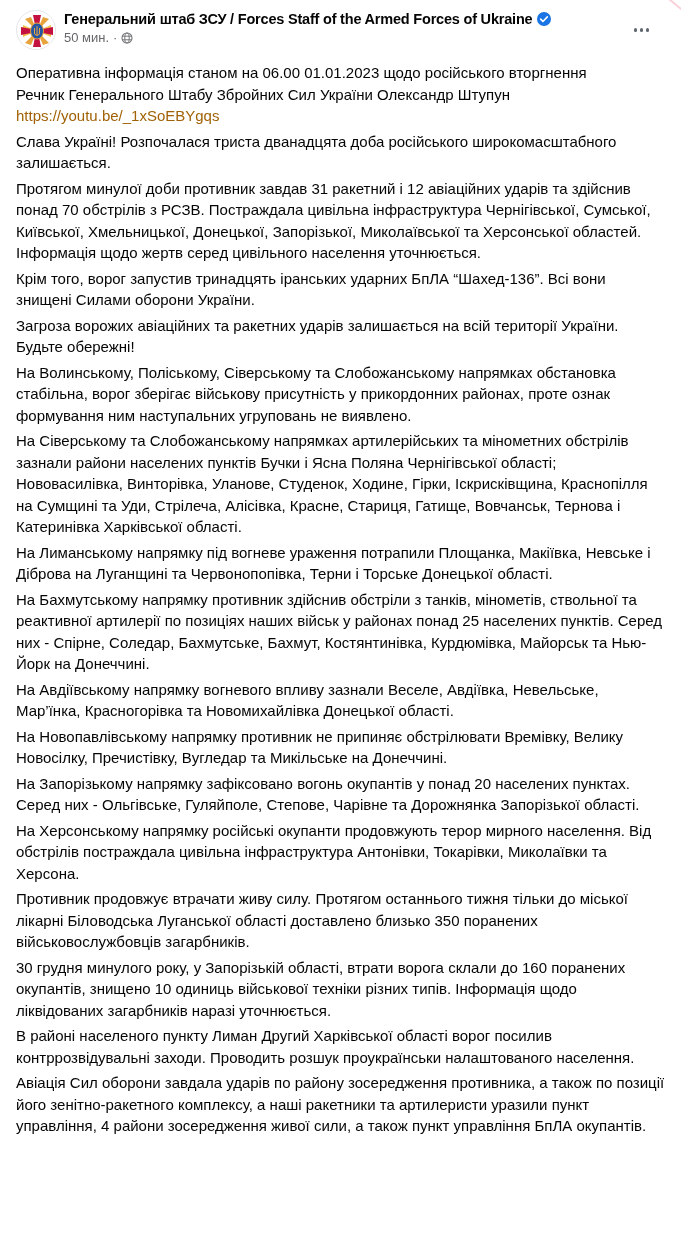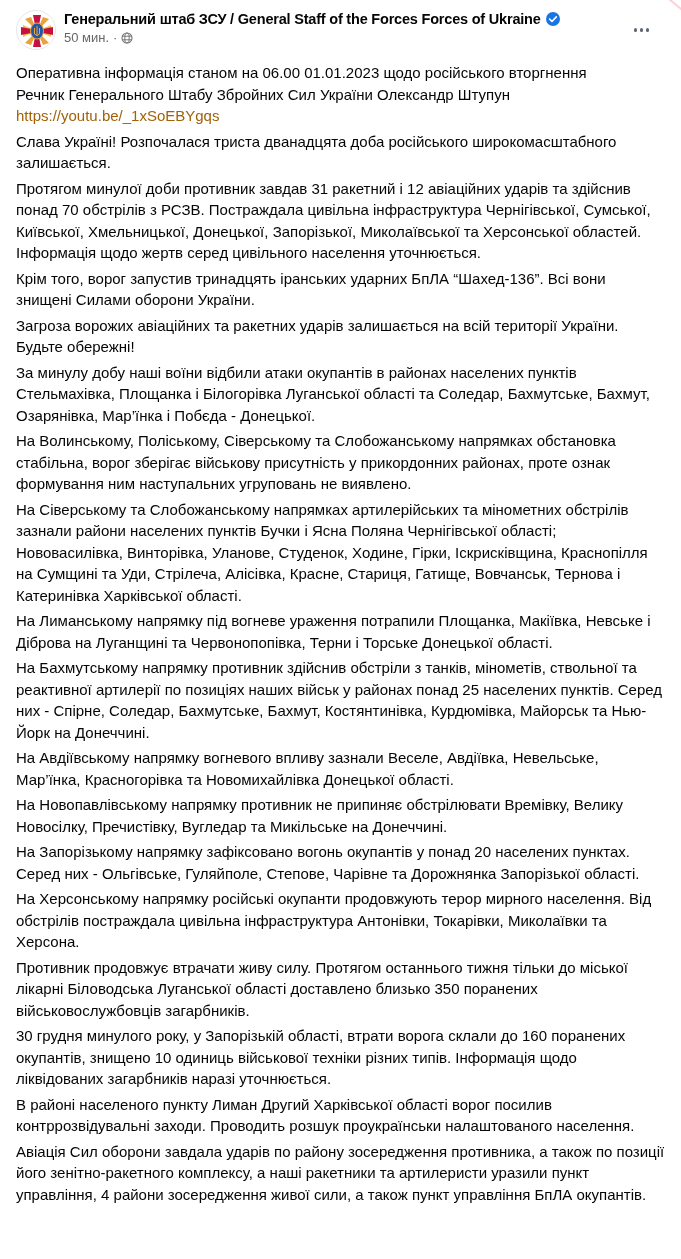--- a/index.html
+++ b/index.html
@@ -63,21 +63,21 @@
         <path d="M4 16 L4 24 L14 22 L14 18 Z" fill="#c3123f"></path>
         <path d="M36 16 L36 24 L26 22 L26 18 Z" fill="#c3123f"></path>
 
         <ellipse cx="20" cy="20" rx="6.5" ry="8" fill="#2456a4" stroke="#e8a33d" stroke-width="1"></ellipse>
         <path d="M20 15 L20 25 M17.5 17 L17.5 23 M22.5 17 L22.5 23 M17.5 23 Q20 26 22.5 23" stroke="#e8a33d" stroke-width="1" fill="none"></path>
       </svg>
     </div>
 
     <div class="header-text">
       <div class="name-row">
-        <span class="page-name">Генеральний штаб ЗСУ / General Staff of the Forces Forces of Ukraine</span>
+        <span class="page-name">Генеральний штаб ЗСУ / Forces Staff of the Armed Forces of Ukraine</span>
         <svg class="verified" viewBox="0 0 16 16">
           <circle cx="8" cy="8" r="8" fill="#1b74e4"></circle>
           <path d="M4.2 8.2 L6.8 10.8 L11.8 5.6" stroke="#ffffff" stroke-width="1.8" fill="none" stroke-linecap="round" stroke-linejoin="round"></path>
         </svg>
       </div>
       <div class="meta-row">
         <span>50 мин.</span>
         <span>·</span>
         <svg class="globe" viewBox="0 0 12 12">
           <circle cx="6" cy="6" r="5" fill="none" stroke="#65676b" stroke-width="1.1"></circle>
@@ -97,21 +97,20 @@
   <div class="post-body">
     <p>
       <span class="intro-line">Оперативна інформація станом на 06.00 01.01.2023 щодо російського вторгнення</span>
       <span class="intro-line">Речник Генерального Штабу Збройних Сил України Олександр Штупун</span>
       <a class="post-link">https://youtu.be/_1xSoEBYgqs</a>
     </p>
     <p>Слава Україні! Розпочалася триста дванадцята доба російського широкомасштабного залишається.</p>
     <p>Протягом минулої доби противник завдав 31 ракетний і 12 авіаційних ударів та здійснив понад 70 обстрілів з РСЗВ. Постраждала цивільна інфраструктура Чернігівської, Сумської, Київської, Хмельницької, Донецької, Запорізької, Миколаївської та Херсонської областей. Інформація щодо жертв серед цивільного населення уточнюється.</p>
     <p>Крім того, ворог  запустив тринадцять іранських ударних БпЛА “Шахед-136”. Всі вони знищені Силами оборони України.</p>
     <p>Загроза ворожих авіаційних та ракетних ударів залишається на всій території України. Будьте обережні!</p>
-    <p>За минулу добу наші воїни відбили атаки окупантів в районах населених пунктів Стельмахівка, Площанка і Білогорівка Луганської області та Соледар, Бахмутське, Бахмут, Озарянівка, Мар’їнка і Побєда - Донецької.</p>
     <p>На Волинському, Поліському, Сіверському та Слобожанському напрямках обстановка стабільна, ворог зберігає військову присутність у прикордонних районах, проте ознак формування ним наступальних угруповань не виявлено.</p>
     <p>На Сіверському та Слобожанському напрямках артилерійських та мінометних обстрілів зазнали райони населених пунктів Бучки і Ясна Поляна Чернігівської області; Нововасилівка, Винторівка, Уланове, Студенок, Ходине, Гірки, Іскрисківщина, Краснопілля на Сумщині та Уди, Стрілеча, Алісівка, Красне, Стариця, Гатище, Вовчанськ, Тернова і Катеринівка Харківської області.</p>
     <p>На Лиманському напрямку під вогневе ураження потрапили Площанка, Макіївка, Невське і Діброва на Луганщині та Червонопопівка, Терни і Торське Донецької області.</p>
     <p>На Бахмутському напрямку противник здійснив обстріли з танків, мінометів, ствольної та реактивної артилерії по позиціях наших військ у районах понад 25 населених пунктів.  Серед них - Спірне, Соледар, Бахмутське, Бахмут, Костянтинівка, Курдюмівка, Майорськ та Нью-Йорк на Донеччині.</p>
     <p>На Авдіївському напрямку вогневого впливу зазнали Веселе, Авдіївка, Невельське, Мар’їнка, Красногорівка та Новомихайлівка Донецької області.</p>
     <p>На Новопавлівському напрямку противник не припиняє обстрілювати Времівку, Велику Новосілку, Пречистівку, Вугледар та Микільське на Донеччині.</p>
     <p>На Запорізькому напрямку зафіксовано вогонь окупантів у понад 20 населених пунктах. Серед них - Ольгівське, Гуляйполе, Степове, Чарівне та Дорожнянка Запорізької області.</p>
     <p>На Херсонському напрямку російські окупанти продовжують терор мирного населення. Від обстрілів постраждала цивільна інфраструктура Антонівки, Токарівки, Миколаївки та Херсона.</p>
     <p>Противник продовжує втрачати живу силу. Протягом останнього тижня тільки до міської лікарні Біловодська Луганської області доставлено близько 350 поранених військовослужбовців загарбників.</p>
     <p>30 грудня минулого року, у Запорізькій області, втрати ворога склали до 160 поранених окупантів, знищено 10 одиниць військової техніки різних типів. Інформація щодо ліквідованих загарбників наразі уточнюється.</p>

